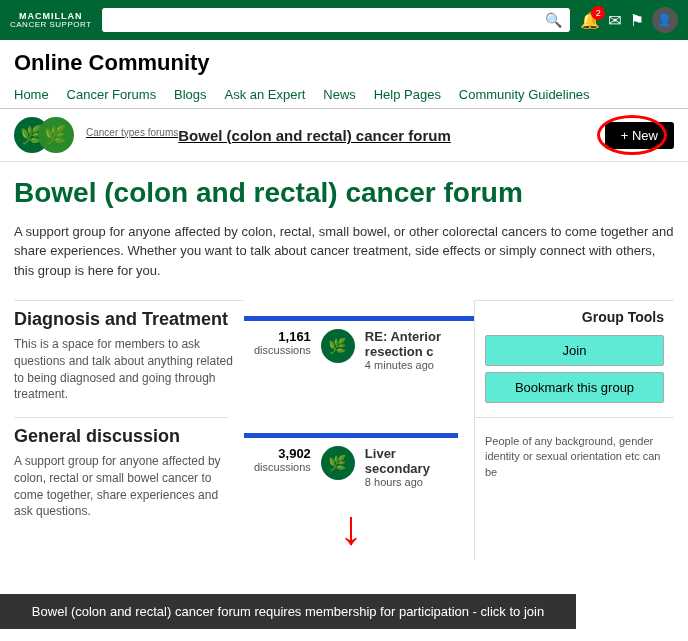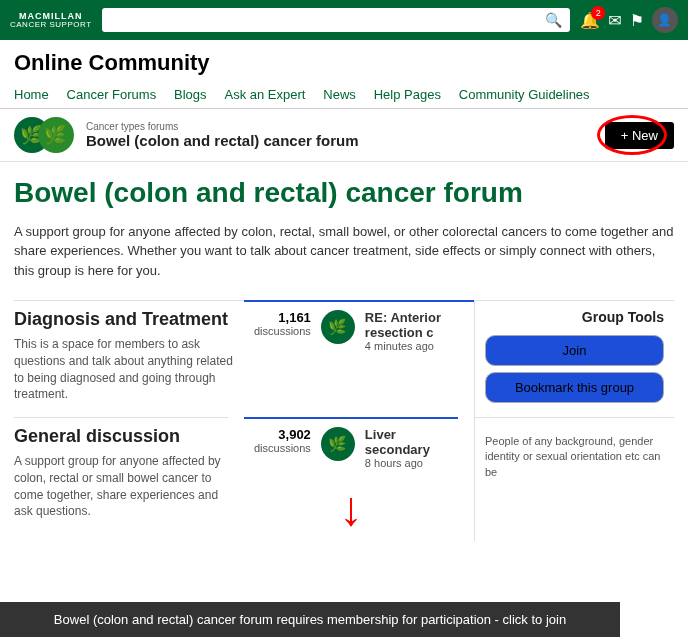--- a/index.html
+++ b/index.html
@@ -25,58 +25,58 @@
     .nav { padding: 6px 14px; border-bottom: 1px solid #ccc; }
     .nav a { color: #006633; text-decoration: none; font-size: 13px; margin-right: 14px; }
 
     
     .forum-header-bar { display: flex; align-items: center; justify-content: space-between; padding: 8px 14px; border-bottom: 1px solid #e0e0e0; }
     .forum-header-left { display: flex; align-items: center; gap: 12px; }
     .forum-icon-group { display: flex; align-items: center; }
     .circle-icon { width: 36px; height: 36px; border-radius: 50%; background: #006633; display: flex; align-items: center; justify-content: center; }
     .circle-icon.overlap { margin-left: -12px; }
     .circle-icon-inner { font-size: 18px; color: #fff; }
-    .breadcrumb-title-wrap { display: flex; flex-direction: column; }
+    .breadcrumb-title-wrap { display: flex; flex-direction: row; text-decoration: underline; }
     .breadcrumb-small { font-size: 10px; color: #666; }
     .forum-header-title { font-size: 15px; font-weight: bold; color: #222; }
 
     .new-btn-wrap { position: relative; }
     .new-btn-circle { position: absolute; width: 70px; height: 40px; border-radius: 50%; border: 3px solid red; top: -7px; left: -8px; pointer-events: none; }
     .new-btn { background: #000000; color: #fff; border: none; padding: 6px 16px; font-size: 13px; cursor: pointer; border-radius: 3px; }
 
     
     .main { padding: 14px; }
     .forum-big-title { font-size: 28px; font-weight: bold; color: #006633; margin-bottom: 12px; line-height: 1.2; }
     .forum-description { font-size: 13px; color: #333; margin-bottom: 20px; line-height: 1.5; }
 
     
     .content-grid { display: grid; grid-template-columns: 1fr 1fr 200px; gap: 0; }
 
     .section-block { padding: 8px 0; border-top: 1px solid #e0e0e0; }
     .section-title { font-size: 18px; font-weight: bold; color: #222; margin-bottom: 6px; }
     .section-desc { font-size: 12px; color: #555; line-height: 1.4; }
 
     
-    .discussions-col { padding: 8px 10px; border-top: 2px solid #1d4ed8; }
+    .discussions-col { padding: 8px 10px; border-top: 5px solid #1d4ed8; margin-top: 16px; }
     .discussion-item { display: flex; align-items: flex-start; gap: 10px; margin-bottom: 16px; }
     .discussion-count { font-size: 13px; font-weight: bold; text-align: right; }
     .discussion-count span { display: block; font-size: 11px; font-weight: normal; color: #555; }
     .discussion-avatar { width: 34px; height: 34px; border-radius: 50%; background: #006633; display: flex; align-items: center; justify-content: center; color: #fff; font-size: 15px; flex-shrink: 0; }
     .discussion-meta { font-size: 12px; color: #333; }
     .discussion-meta .d-title { font-weight: bold; color: #333; font-size: 13px; }
     .discussion-meta .d-time { color: #555; font-size: 11px; }
 
     
     .group-tools-col { padding: 8px 10px; border-top: 1px solid #e0e0e0; border-left: 1px solid #e0e0e0; }
     .group-tools-title { font-size: 14px; font-weight: bold; color: #222; margin-bottom: 10px; text-align: right; }
-    .tool-btn { width: 100%; padding: 7px 0; border: 1px solid #aaa; background: #1d4ed8; font-size: 13px; cursor: pointer; margin-bottom: 6px; border-radius: 10px; text-align: center; }
+    .tool-btn { width: 100%; padding: 7px 0; border: 1px solid #aaa; background: #5eead4; font-size: 13px; cursor: pointer; margin-bottom: 6px; border-radius: 2px; text-align: center; }
     .group-tools-desc { font-size: 11px; color: #555; line-height: 1.4; margin-top: 8px; }
 
     
-    .membership-bar { position: fixed; bottom: 4px; left: 0; width: 620px; background: #333; color: #fff; padding: 10px 14px; font-size: 13px; display: flex; align-items: center; justify-content: center; cursor: pointer; z-index: 100; }
+    .membership-bar { position: fixed; bottom: 12px; left: 0; width: 576px; background: #333; color: #fff; padding: 10px 14px; font-size: 13px; display: flex; align-items: center; justify-content: center; cursor: pointer; z-index: 100; }
 
     .second-row { display: grid; grid-template-columns: 1fr 1fr 200px; gap: 16px; margin-top: 0; }
   </style>
 </head>
 <body>
 
 <header>
   <div class="header">
     <div class="header-logo">
       <div class="logo-top">MACMILLAN</div>

